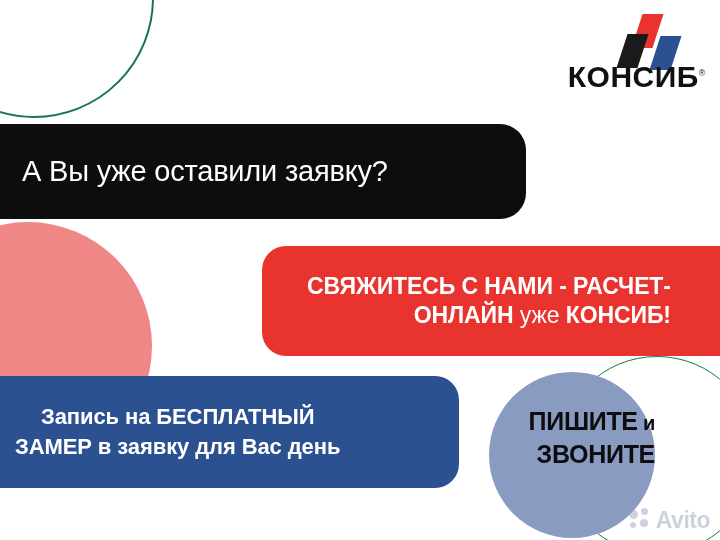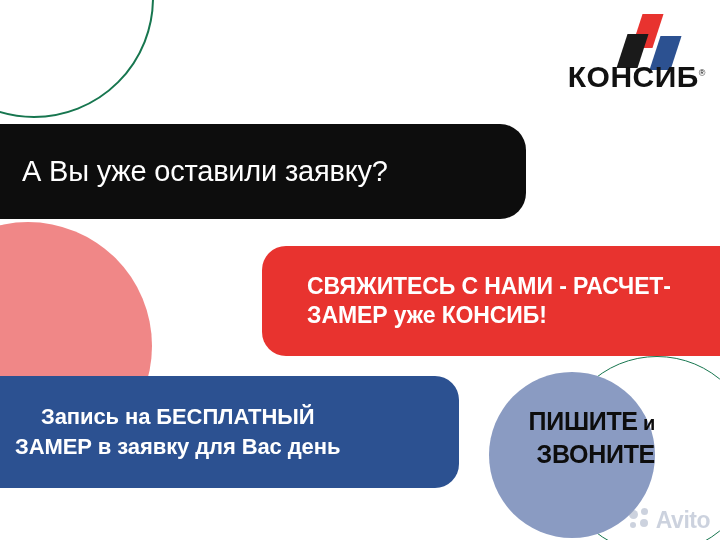--- a/index.html
+++ b/index.html
@@ -128,26 +128,26 @@
     background: #E8332F;
     border-radius: 24px;
     padding-left: 22px;
     padding-right: 56px;
     justify-content: center;
   }
   .banner-red .banner-text {
     color: #ffffff;
     font-size: 23px;
     font-weight: 700;
-    text-align: left;
+    text-align: right;
     line-height: 1.28;
     letter-spacing: -0.1px;
   }
   .banner-red .lower {
-    font-weight: 700;
+    font-weight: 400;
     text-transform: none;
   }
   .banner-blue {
     left: -30px;
     top: 376px;
     width: 489px;
     height: 112px;
     background: #2C5191;
     border-radius: 24px;
     padding-left: 45px;
@@ -229,21 +229,21 @@
       <span class="logo-diamond blue"></span>
     </div>
     <div class="logo-wordmark"><span>КОНСИБ</span><span class="logo-reg">®</span></div>
   </div>
 
   <div class="banner-block banner-black">
     <span class="banner-text">А Вы уже оставили заявку?</span>
   </div>
 
   <div class="banner-block banner-red">
-    <span class="banner-text"><span>СВЯЖИТЕСЬ С НАМИ - РАСЧЕТ-</span><br><span>ЗАМЕР </span><span class="lower">уже </span><span>КОНСИБ!</span></span>
+    <span class="banner-text"><span>СВЯЖИТЕСЬ С НАМИ - РАСЧЕТ-</span><br><span>ОНЛАЙН </span><span class="lower">уже </span><span>КОНСИБ!</span></span>
   </div>
 
   <div class="banner-block banner-blue">
     <span class="banner-text"><span>Запись на БЕСПЛАТНЫЙ</span><br><span>ЗАМЕР в заявку для Вас день</span></span>
   </div>
 
   <div class="call-text">
     <span>ПИШИТЕ</span><span class="small"> и</span><br><span>ЗВОНИТЕ</span>
   </div>
 

